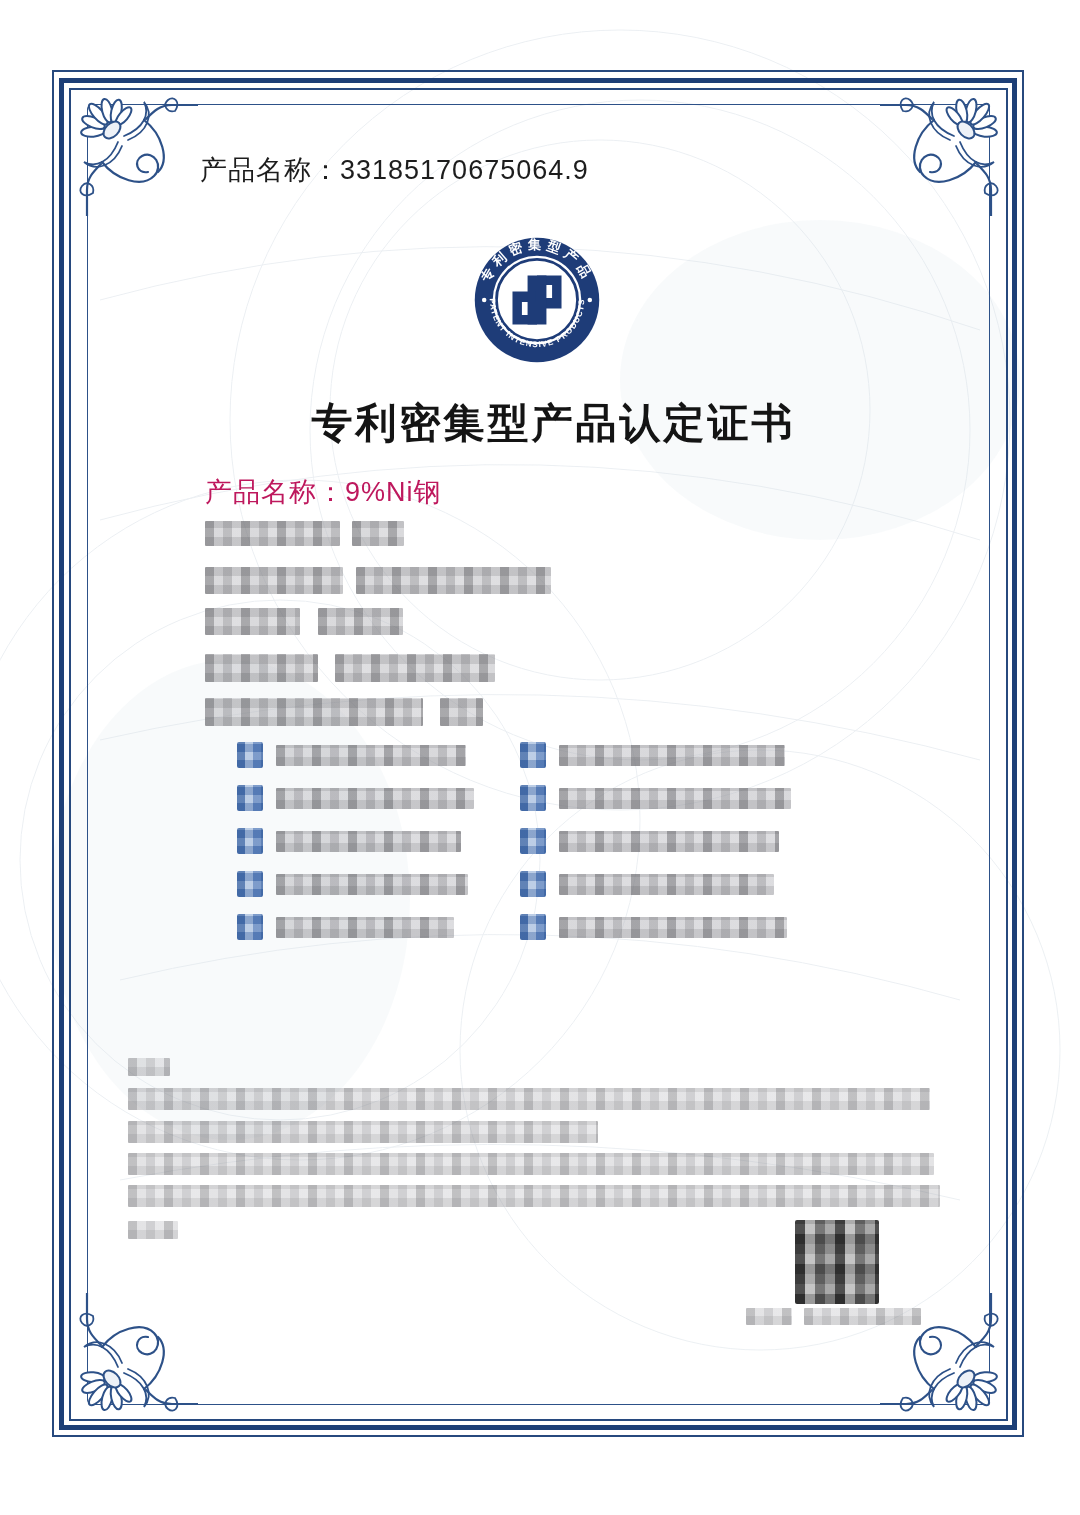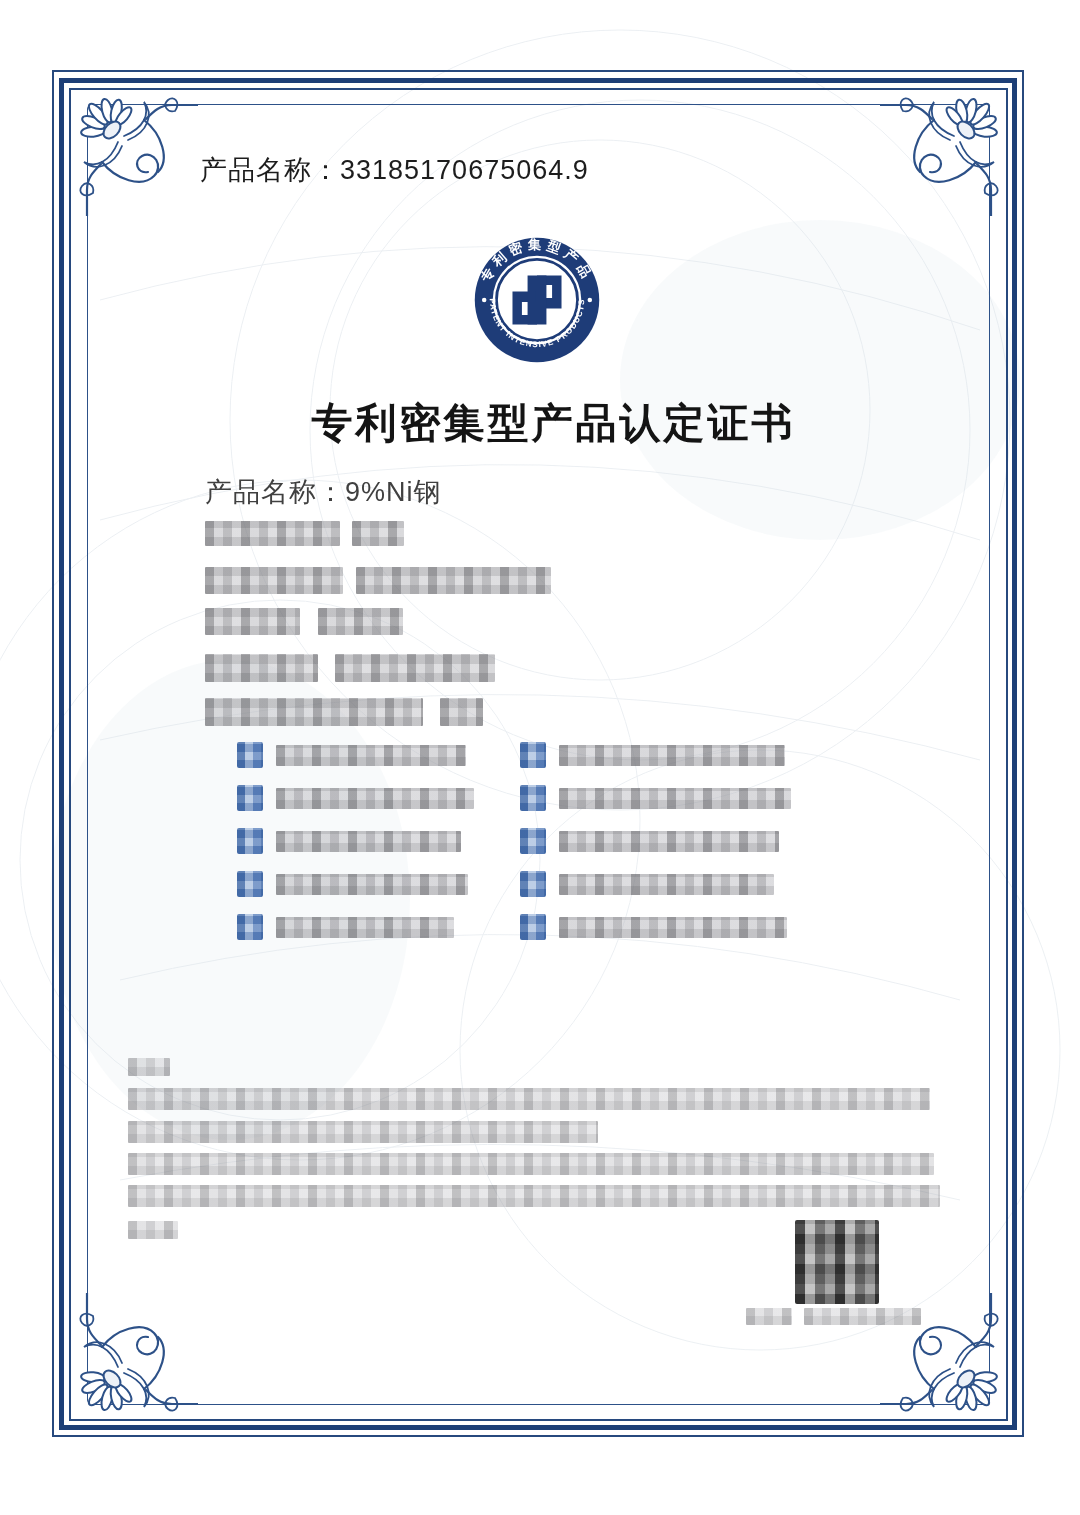--- a/index.html
+++ b/index.html
@@ -21,21 +21,21 @@
   .corner.tr{right:68px;top:84px;transform:scaleX(-1);}
   .corner.bl{left:66px;bottom:90px;transform:scaleY(-1);}
   .corner.br{right:68px;bottom:90px;transform:scale(-1,-1);}
   
   .cert-no{position:absolute;left:200px;top:152px;font-size:27px;color:#1d1d1d;letter-spacing:1px;white-space:nowrap;}
   .main-title{
     position:absolute;left:0;right:0;top:396px;text-align:center;
     font-family:"Liberation Serif","DejaVu Serif",serif;font-weight:700;
     font-size:41px;letter-spacing:3px;color:#141414;padding-left:27px;
   }
-  .product-line{position:absolute;left:205px;top:474px;font-size:27px;color:#404040;letter-spacing:1px;white-space:nowrap;}
+  .product-line{position:absolute;left:205px;top:474px;font-size:27px;color:#be185d;letter-spacing:1px;white-space:nowrap;}
   
   .badge{position:absolute;left:471px;top:234px;width:132px;height:132px;}
   
   .rx{
     position:absolute;border-radius:1px;
     background-color:rgba(165,165,170,0.28);
     background-image:
       repeating-linear-gradient(90deg, rgba(90,90,95,0.42) 0 9px, rgba(185,185,190,0.18) 9px 18px, rgba(125,125,130,0.35) 18px 27px, rgba(210,210,215,0.14) 27px 36px),
       repeating-linear-gradient(0deg, rgba(120,120,125,0.30) 0 9px, rgba(200,200,205,0.18) 9px 18px);
   }

